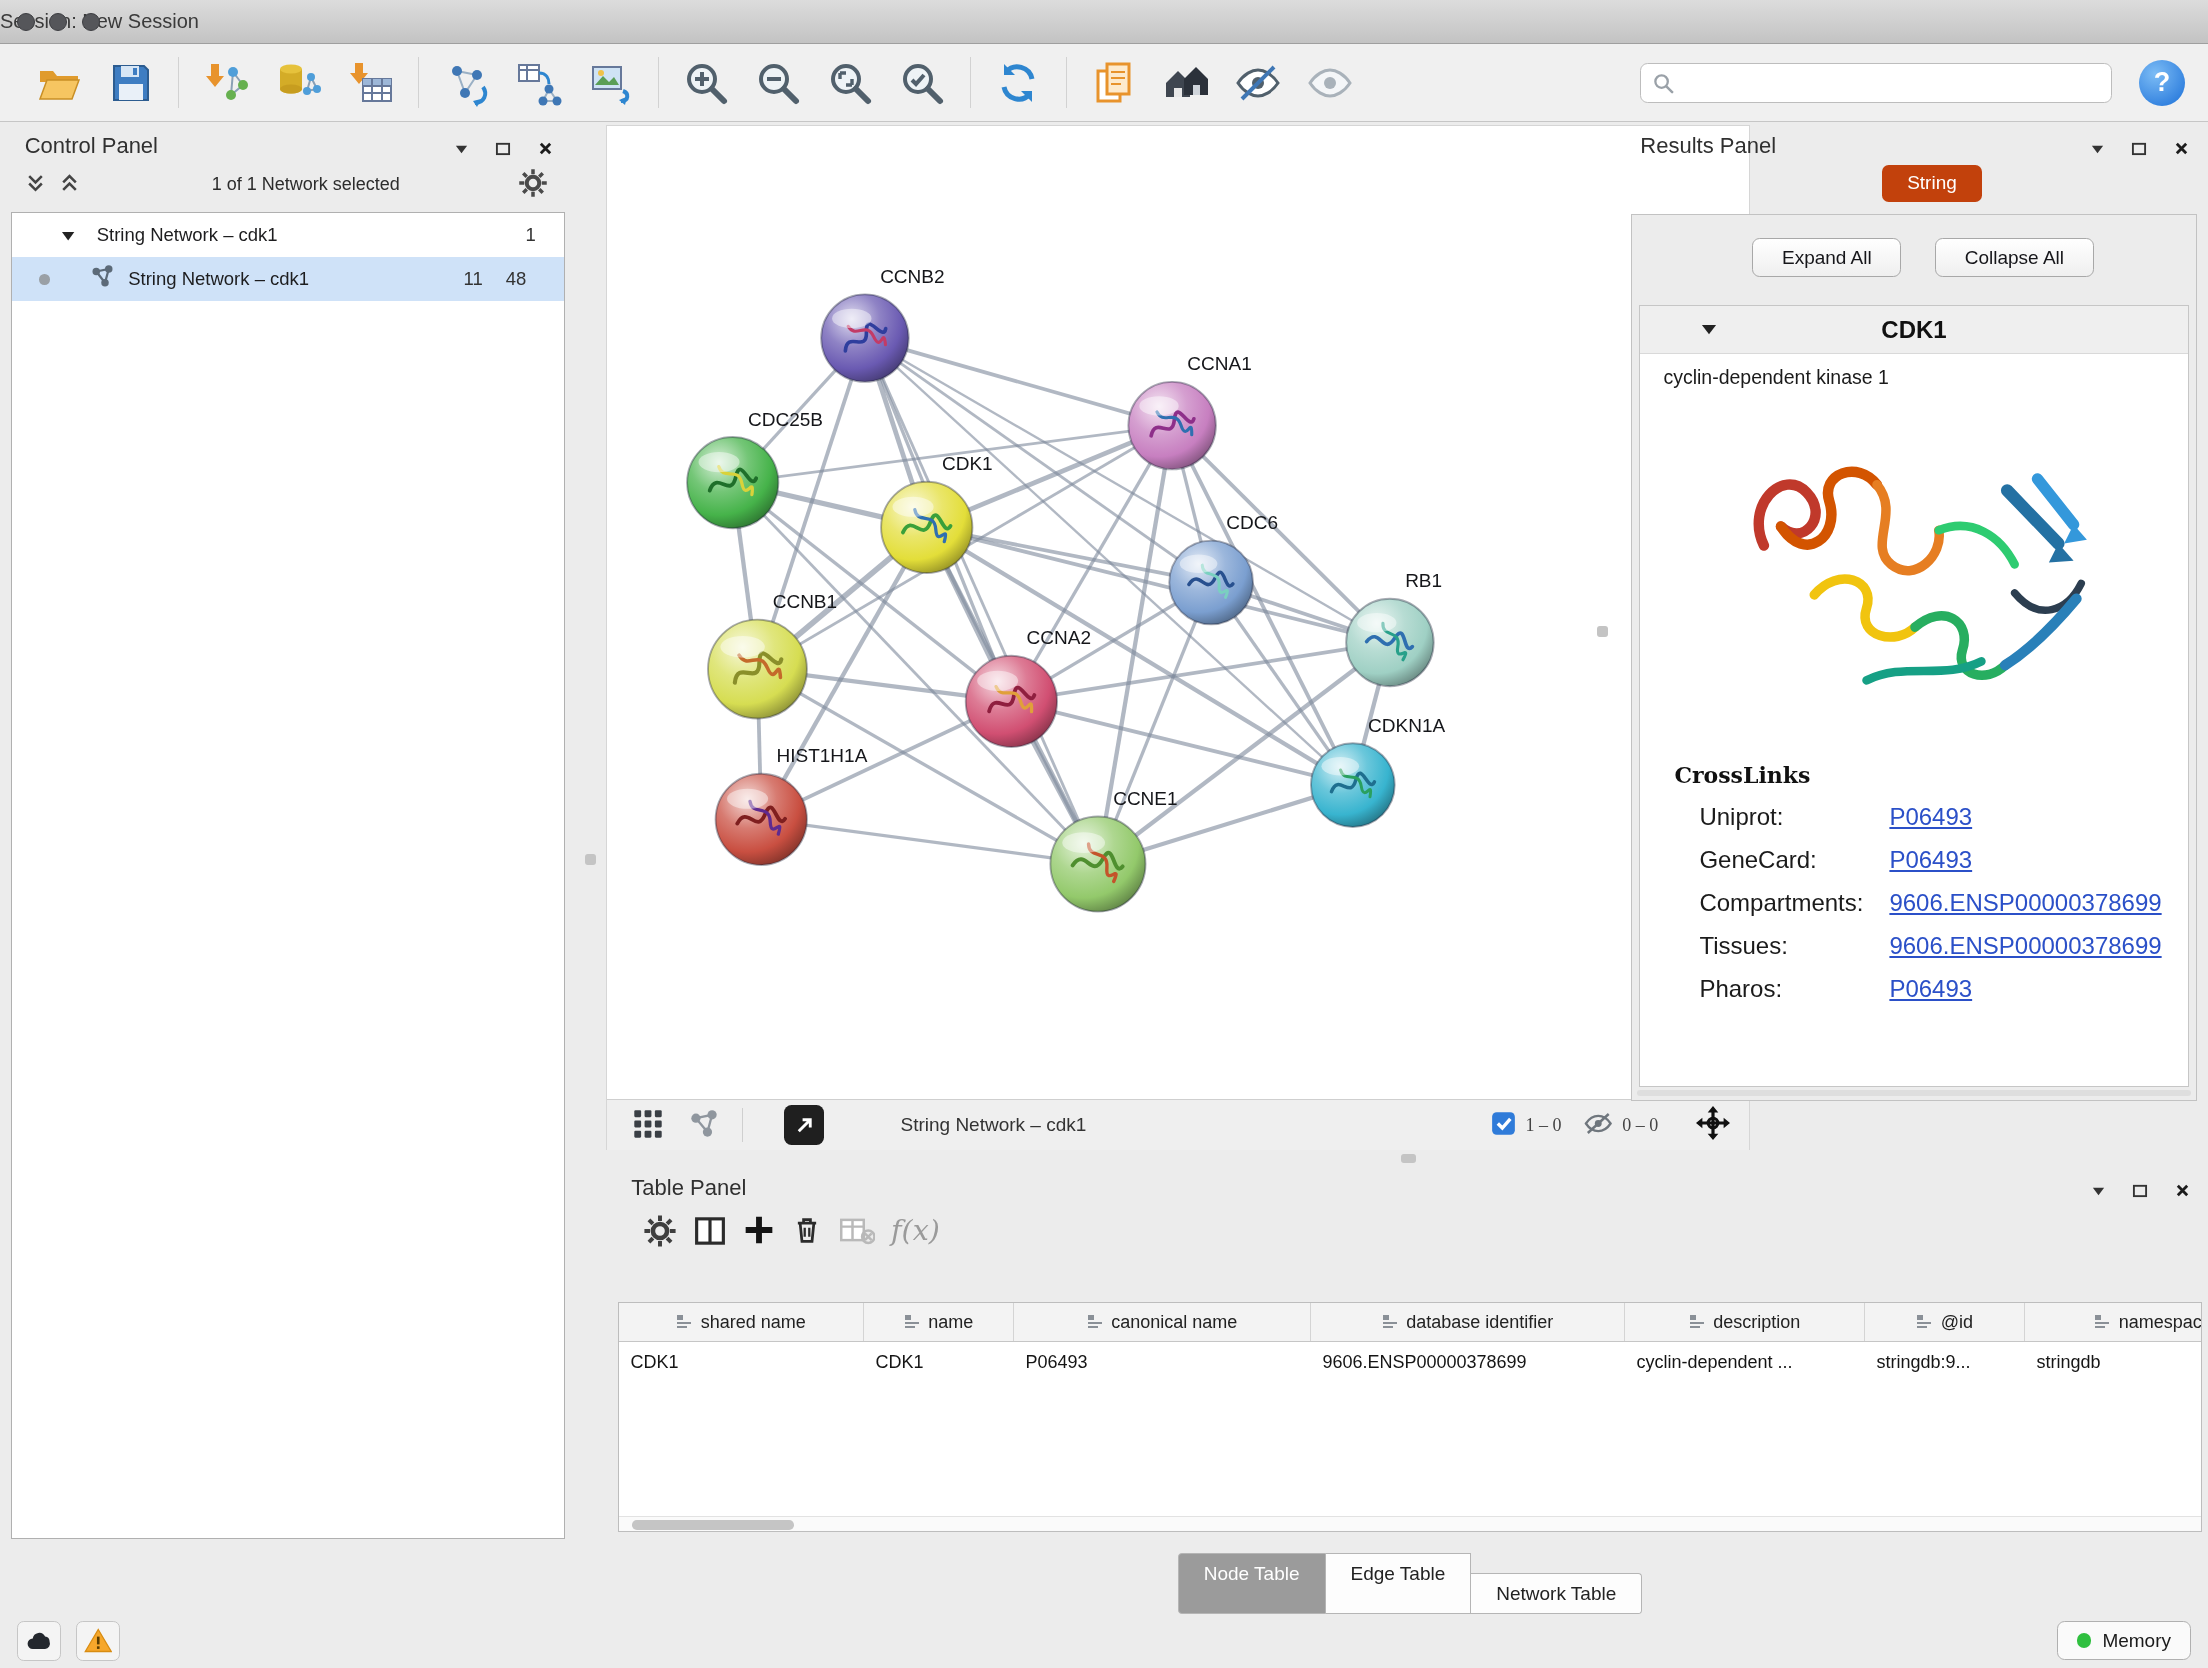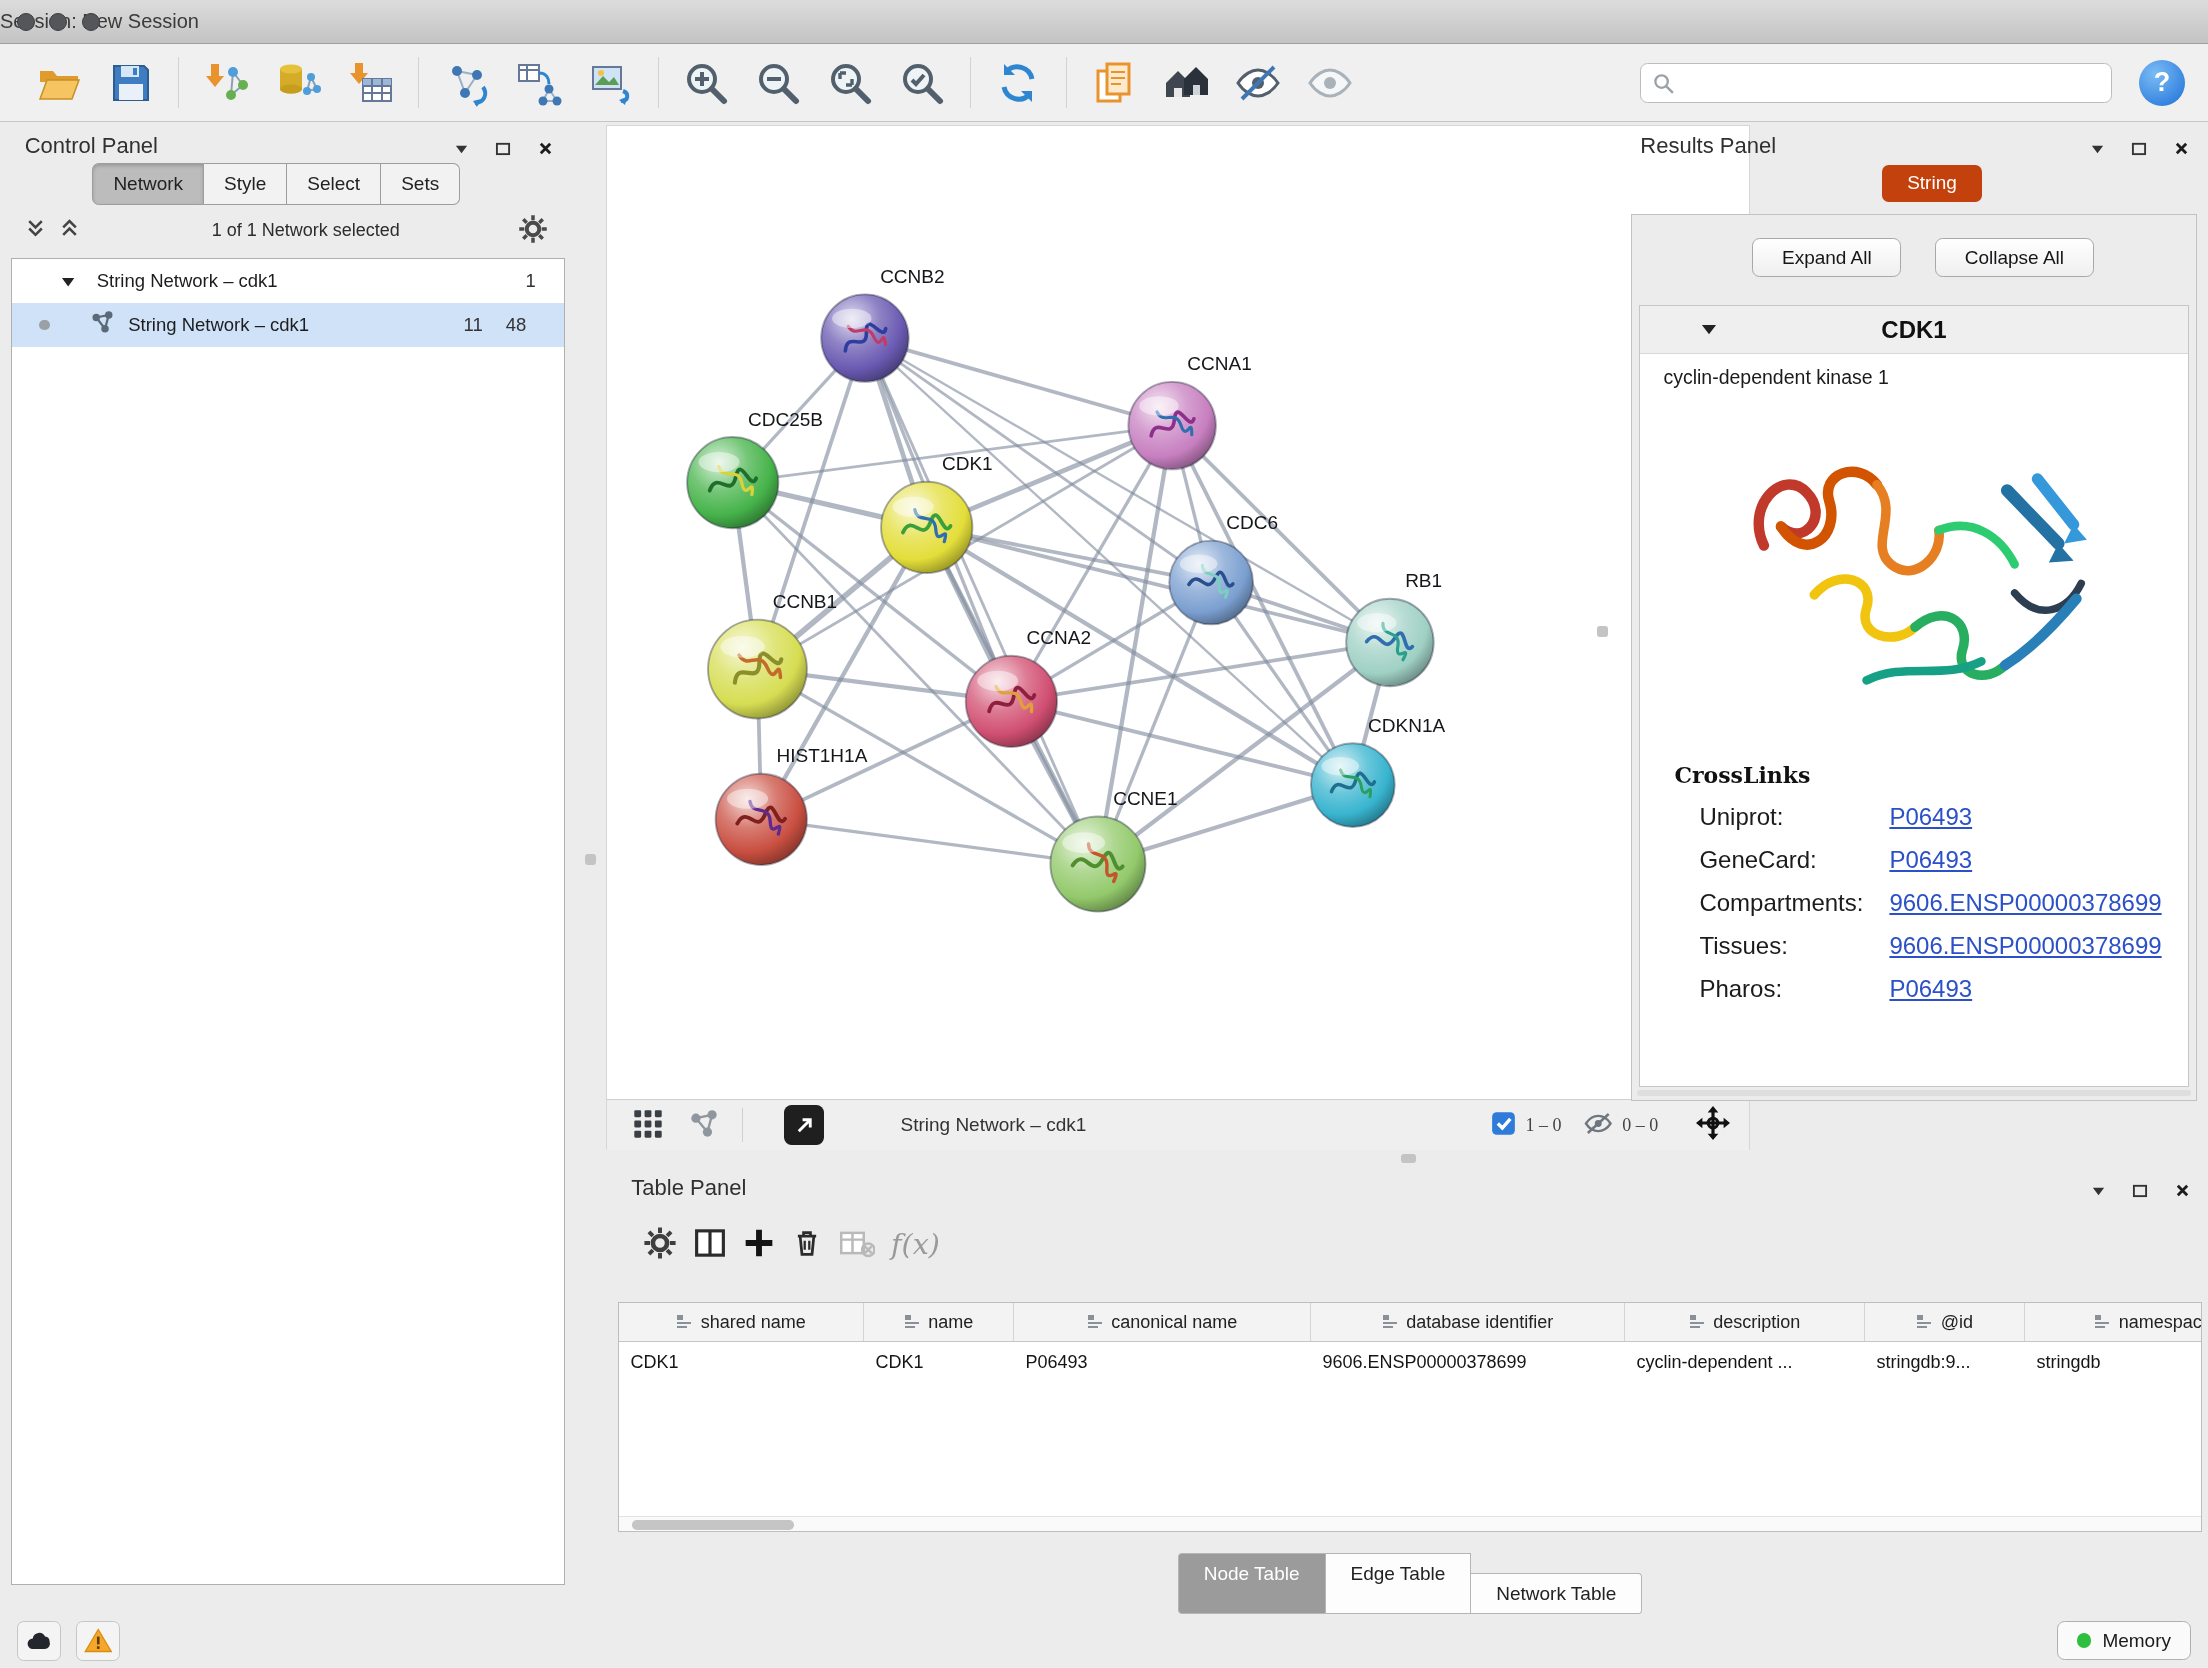--- a/index.html
+++ b/index.html
@@ -81,21 +81,21 @@
   .gene-desc { padding:12.4px 0 3.8px 23px; font-size:19.5px; color:#1b1b1b; }
   .ribbon-wrap { display:flex; justify-content:center; margin-top:9.5px; }
   .xl-title { margin:17px 0 15px 34px; font-family:"DejaVu Serif",serif; font-weight:bold; font-size:22px; color:#111; }
   .xl-row { display:flex; margin:0 0 15px 59px; font-size:24px; }
   .xl-label { width:190px; color:#1b1b1b; }
   .xl-link { color:#2b50c8; text-decoration:underline; }
   .rp-scroll { position:absolute; left:5.7px; right:5.7px; bottom:3.8px; height:6.7px; background:#dedede; border-radius:3.8px; }
 
   
   .table-panel { position:absolute; left:618px; top:1167px; width:1584px; height:432px; }
-  .tp-toolbar { display:flex; align-items:center; gap:16px; padding-left:25px; margin-top:13.3px; height:61px; }
+  .tp-toolbar { display:flex; align-items:flex-start; gap:16px; padding-left:25px; margin-top:13.3px; height:61px; }
   .fx { font-family:"DejaVu Serif",serif; font-style:italic; font-size:28.5px; color:#9a9a9a; }
   .tbl-wrap { margin-top:27px; border:1px solid #bdbdbd; background:#fff; height:230px; position:relative; overflow:hidden; }
   .thead { display:flex; height:39px; background:#f3f3f3; border-bottom:1px solid #c6c6c6; }
   .th { display:flex; align-items:center; justify-content:center; gap:8.6px; border-right:1px solid #d4d4d4;
     font-size:18px; color:#222; white-space:nowrap; overflow:hidden; flex:none; }
   .col-ico { width:16px; height:16px; fill:none; }
   .tr { display:flex; height:40px; align-items:center; }
   .td { padding-left:11.4px; font-size:18px; white-space:nowrap; overflow:hidden; flex:none; color:#151515; }
   .c1{width:245px}.c2{width:150px}.c3{width:297px}.c4{width:314px}.c5{width:240px}.c6{width:160px}.c7{width:247px}
   .h-scroll { position:absolute; left:0; right:0; bottom:0; height:15px; background:#fafafa; border-top:1px solid #e2e2e2; }
@@ -294,26 +294,20 @@
             <rect x="2" y="3" width="13" height="11" fill="none" stroke="#333" stroke-width="2"></rect>
           </svg>
       </span>
       <span class="hdr-ic">
         <svg width="15" height="15" viewBox="0 0 16 16">
             <path d="M3 3l10 10M13 3L3 13" stroke="#1c1c1c" stroke-width="3"></path>
           </svg>
       </span>
     </span>
   </div>
-  <div class="cp-tabs">
-      <div class="cp-tab selected">Network</div>
-      <div class="cp-tab">Style</div>
-      <div class="cp-tab">Select</div>
-      <div class="cp-tab">Sets</div>
-    </div>
   <div class="cp-subhdr">
     <span class="chev">
       <svg width="21" height="21" viewBox="0 0 18 20">
           <path d="M3 3l6 6 6-6M3 10l6 6 6-6" stroke="#444" stroke-width="2.4" fill="none"></path>
         </svg>
     </span>
     <span class="chev">
       <svg width="21" height="21" viewBox="0 0 18 20">
           <path d="M3 9L9 3l6 6M3 16l6-6 6 6" stroke="#444" stroke-width="2.4" fill="none"></path>
         </svg>

